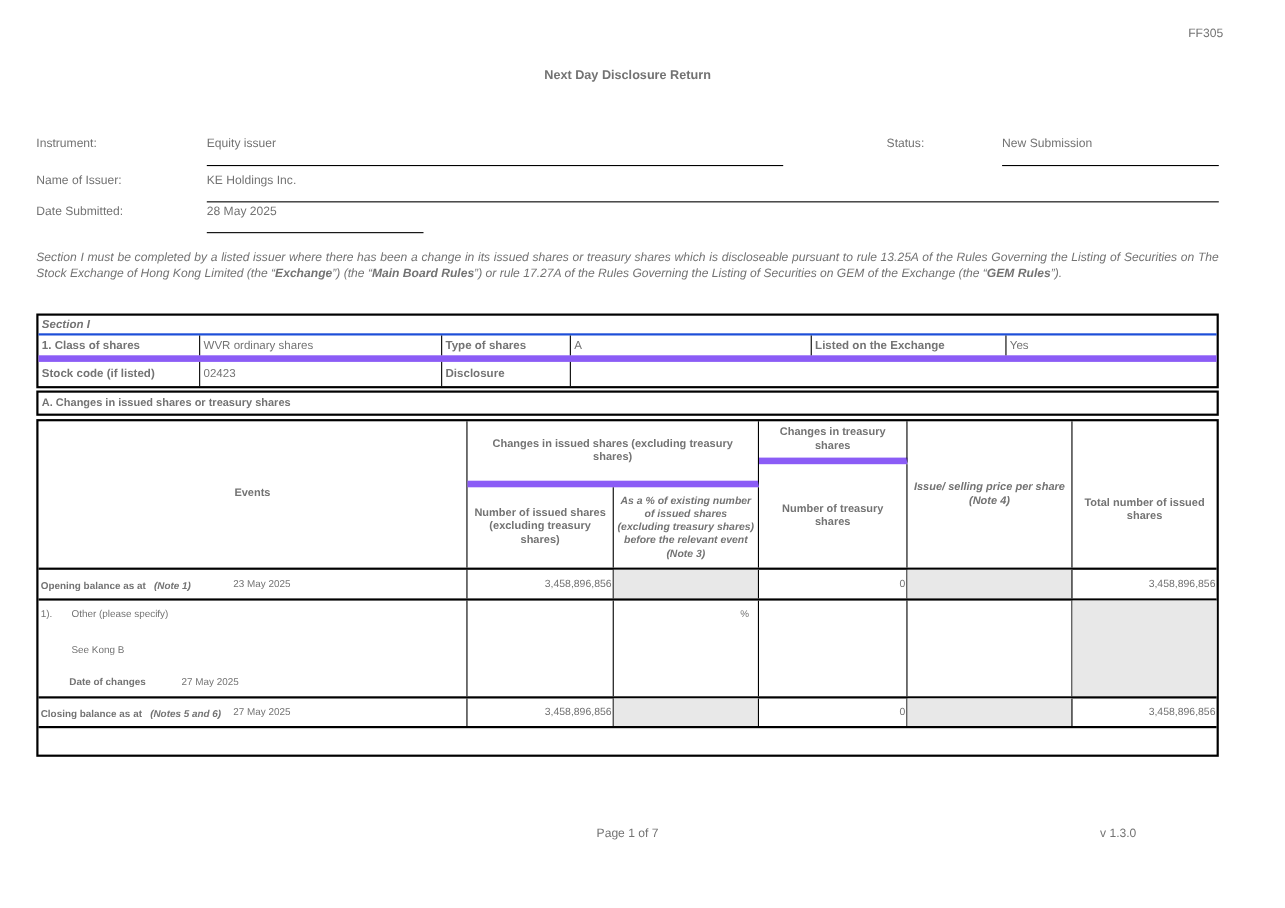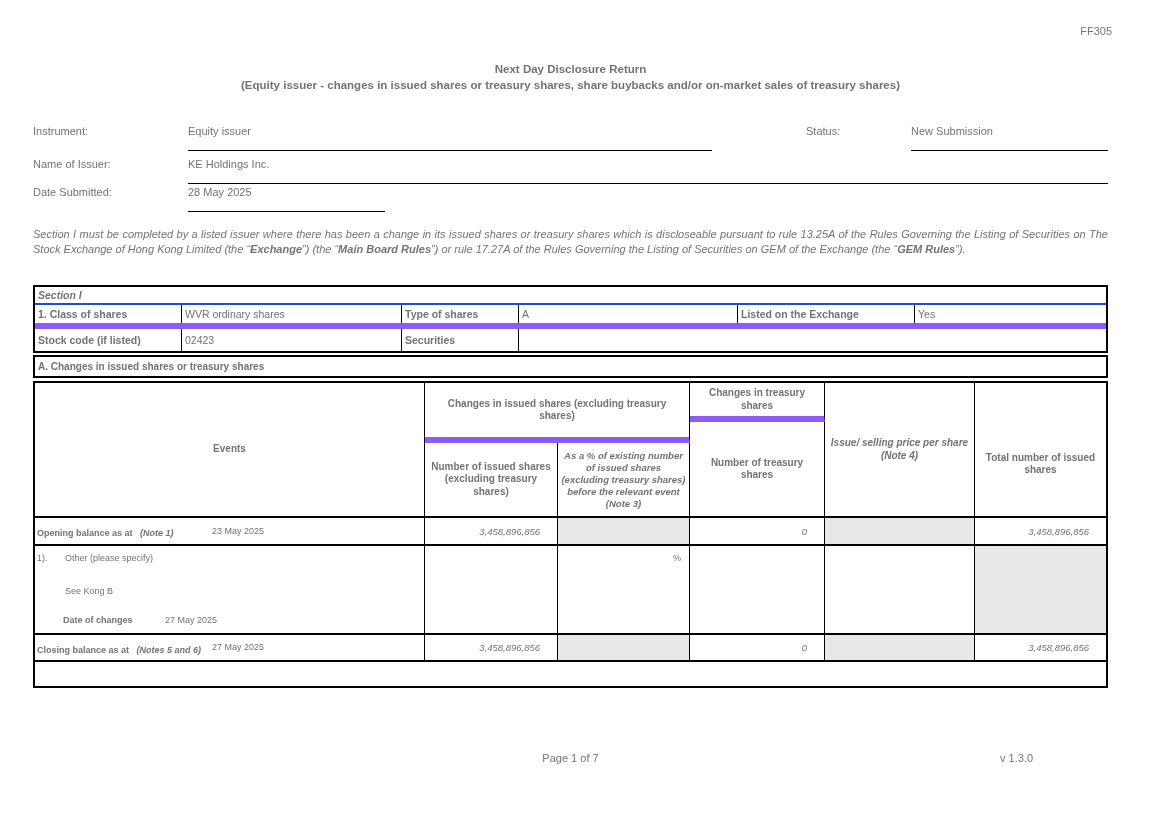--- a/index.html
+++ b/index.html
@@ -21,34 +21,33 @@
   .br{border-right:1px solid #000;}
   .bb1{border-bottom:6px solid #8b5cf6;}
   .bb2{border-bottom:2px solid #1d4ed8;font-style:italic;}
   .vctr{display:flex;align-items:center;}
   .ctr{display:flex;align-items:center;justify-content:center;text-align:center;}
   .s1txt{font-size:10.5px;padding-left:3px;}
   .hline{position:absolute;left:0;width:1071px;height:2px;background:#000;}
   .hfont{font-size:10px;font-weight:bold;line-height:12.5px;padding:0 4px;}
   .pctfont{font-size:9.5px;font-weight:bold;font-style:italic;line-height:12px;padding:0 3px;}
   .shaded{background:#e8e8e8;}
-  .num{font-size:9.5px;text-align:right;padding-right:17px;display:flex;
-       align-items:center;justify-content:flex-end;font-style:italic;}
+  .num{font-size:9.5px;text-align:right;padding-right:1px;display:flex;
+       align-items:center;justify-content:flex-end;}
   .evt{font-size:9px;position:absolute;white-space:nowrap;}
   .ballbl{font-size:9px;white-space:nowrap;}
 </style>
 </head>
 <body>
 
 <div id="page">
 
   <div class="abs fs11" style="left:33px;top:25px;width:1079px;text-align:right;">FF305</div>
 
   <div class="abs b" style="left:33px;top:63px;width:1075px;text-align:center;font-size:11.5px;">Next Day Disclosure Return</div>
-  <div class="abs b" style="left:33px;top:79px;width:1075px;text-align:center;font-size:11.5px;">(Equity issuer - changes in issued shares or treasury shares, share buybacks and/or on-market sales of treasury shares)</div>
 
   <div class="abs fs11" style="left:33px;top:125px;">Instrument:</div>
   <div class="abs fs11" style="left:188px;top:125px;">Equity issuer</div>
   <div class="fline" style="left:188px;top:150px;width:524px;"></div>
 
   <div class="abs fs11" style="left:806px;top:125px;">Status:</div>
   <div class="abs fs11" style="left:911px;top:125px;">New Submission</div>
   <div class="fline" style="left:911px;top:150px;width:197px;"></div>
 
   <div class="abs fs11" style="left:33px;top:158px;">Name of Issuer:</div>
@@ -86,21 +85,21 @@
         </div>
     </div>
     <div class="rowdiv" style="top:42px;height:22px;">
       <div class="cell br vctr" style="left:0;width:147px;">
         <span class="s1txt b">Stock code (if listed)</span>
         </div>
       <div class="cell br vctr" style="left:147px;width:220px;">
         <span class="s1txt">02423</span>
         </div>
       <div class="cell br vctr" style="left:367px;width:117px;">
-        <span class="s1txt b">Securities</span>
+        <span class="s1txt b">Disclosure</span>
         </div>
       <div class="cell vctr" style="left:484px;width:587px;">
         <span class="s1txt"></span>
         </div>
     </div>
   </div>
 
   <div class="box vctr" style="left:33px;top:355px;width:1075px;height:23px;">
     <span class="s1txt b" style="font-size:10px;">A. Changes in issued shares or treasury shares</span>
   </div>

